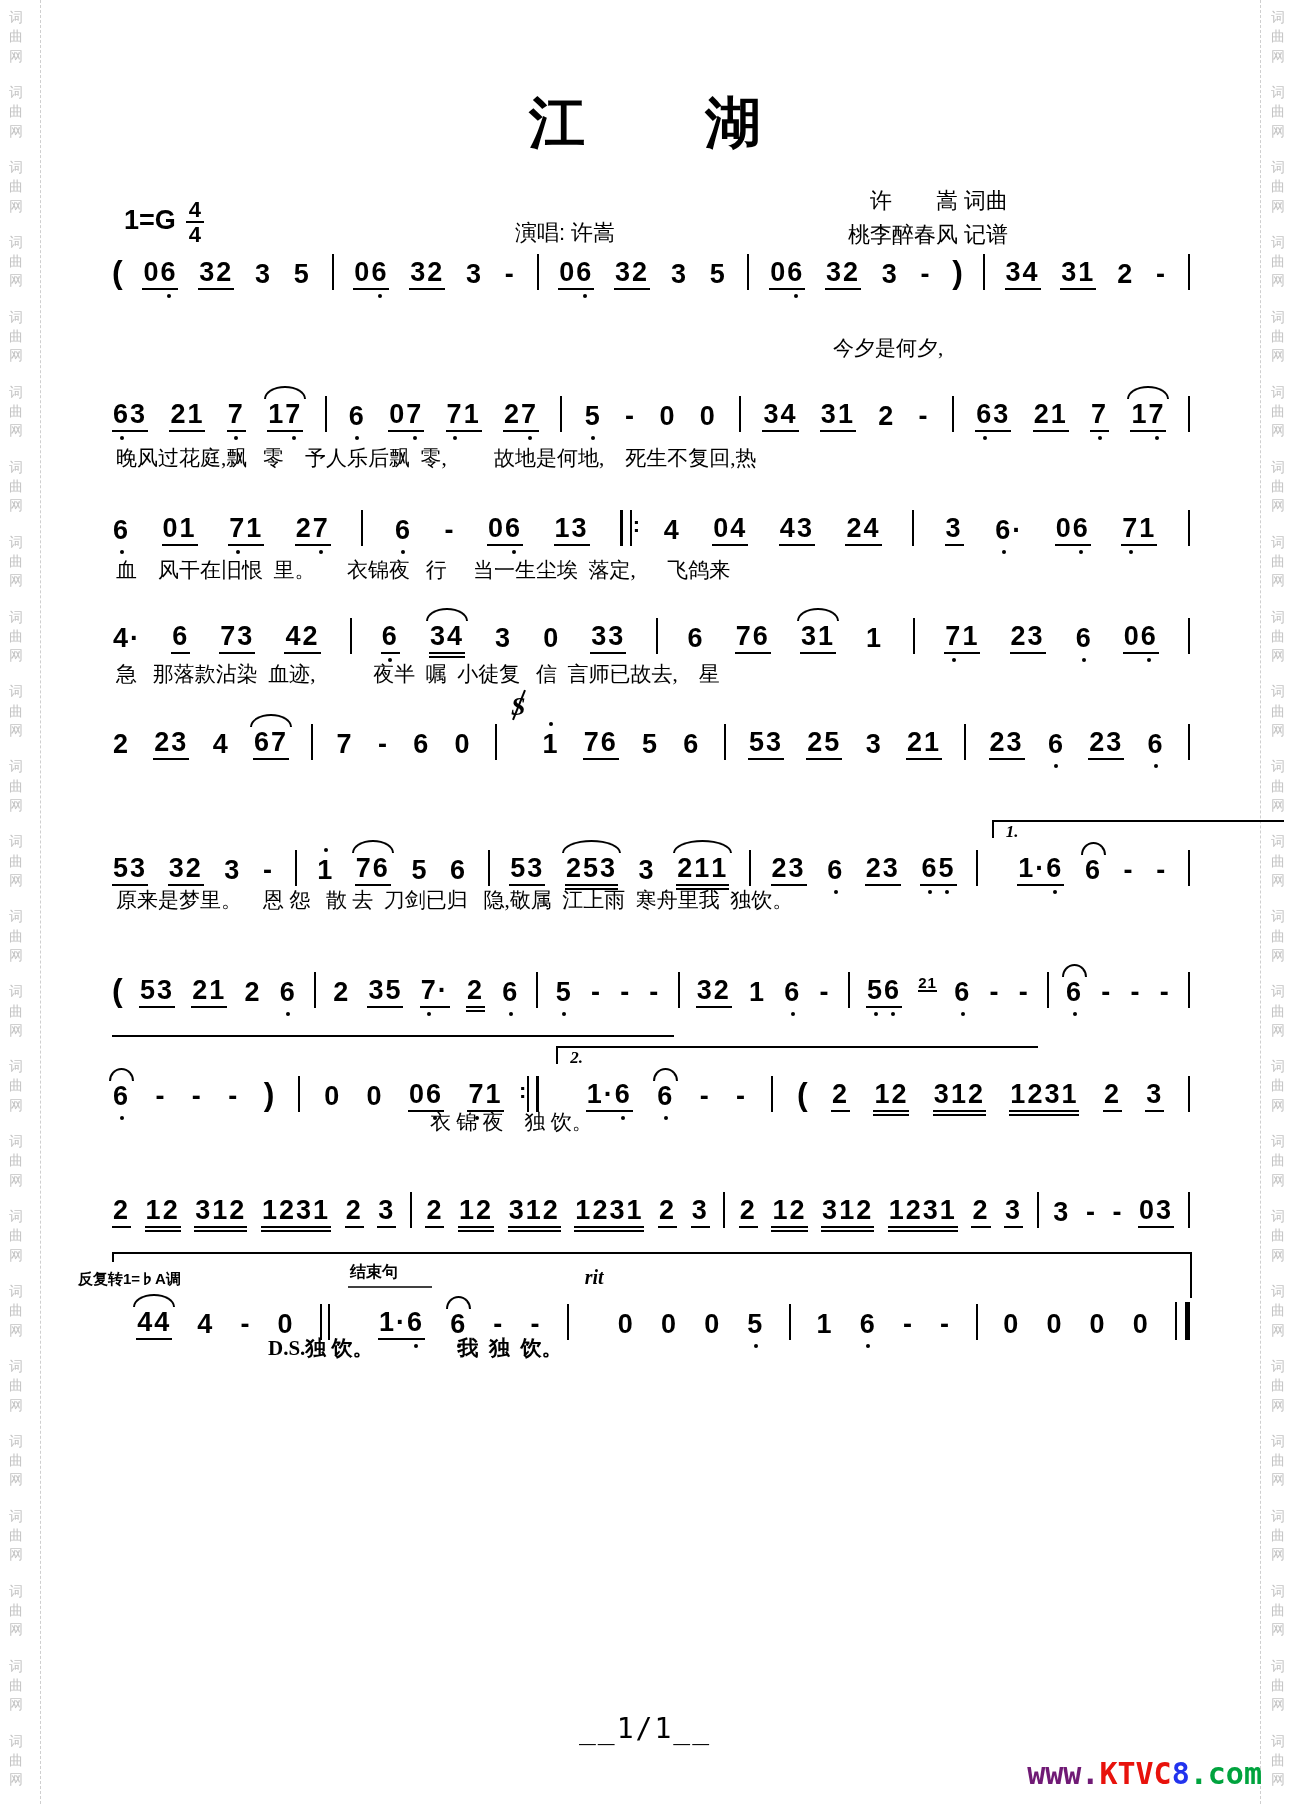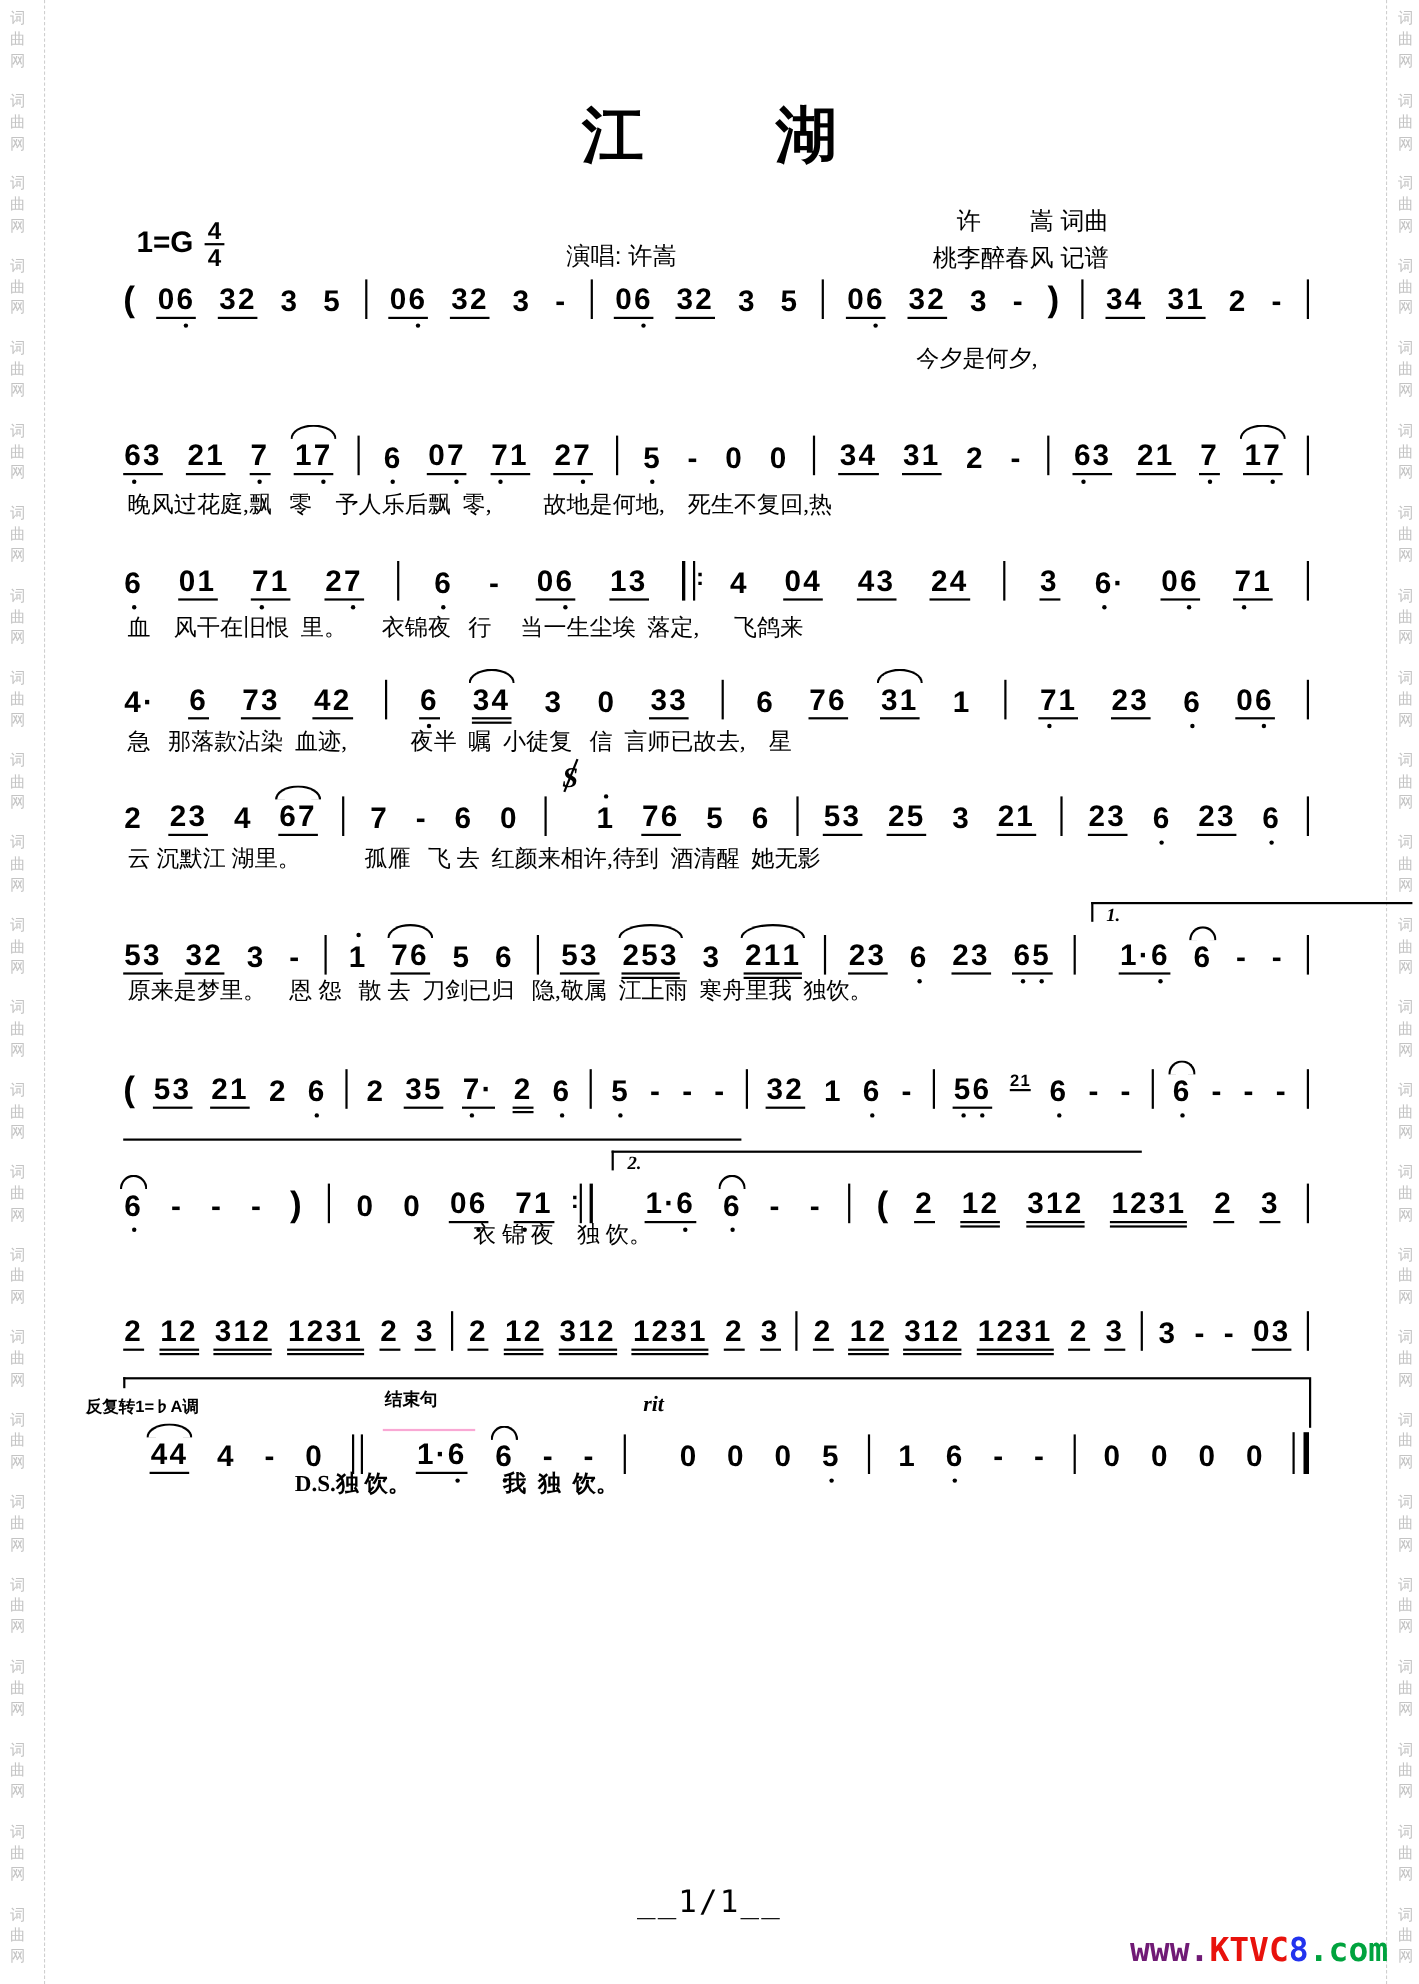--- a/index.html
+++ b/index.html
@@ -52,21 +52,21 @@
   .rb{border-left:3px solid #000;border-right:2px solid #000;}
   .rb::after{content:":";font-weight:bold;font-size:22px;position:absolute;right:-10px;top:2px;}
   .re{border-left:2px solid #000;border-right:3px solid #000;}
   .re::before{content:":";font-weight:bold;font-size:22px;position:absolute;left:-10px;top:2px;}
   .ann{position:relative;width:0;height:30px;}
   .ann > span{position:absolute;white-space:nowrap;}
   .ann.rit > span{top:-44px;left:-8px;font-family:"Liberation Serif",serif;
         font-style:italic;font-weight:bold;font-size:20px;}
   .ann.dc > span{top:-40px;left:-34px;font-size:15px;font-weight:bold;}
   .ann.end > span{top:-48px;left:-6px;font-size:16px;font-weight:bold;
-        border-bottom:2px solid #f9a8d4;padding:0 34px 16px 2px;}
+        border-bottom:2px solid #404040;padding:0 34px 3px 2px;}
   .segno{position:relative;width:0;height:30px;}
   .segno > span{position:absolute;top:-38px;left:-8px;font-size:26px;font-weight:bold;
         font-style:italic;font-family:"Liberation Serif",serif;}
   .segno > span::after{content:"";position:absolute;left:7px;top:-3px;width:2px;height:32px;
         background:#000;transform:rotate(22deg);}
   .volta{position:relative;width:0;height:30px;}
   .volta .vline{position:absolute;left:-6px;top:-36px;width:290px;height:16px;
         border-top:2px solid #000;border-left:2px solid #000;}
   .volta.v2 .vline{width:480px;}
   .volta .vlabel{position:absolute;left:8px;top:-34px;font-style:italic;font-weight:bold;
@@ -74,21 +74,21 @@
   .grace{font-size:15px;font-weight:bold;position:relative;top:-16px;
         border-bottom:2px solid #000;line-height:1;letter-spacing:1px;}
   
   .rule{position:absolute;border-top:2px solid #000;}
   .rule8{left:112px;top:1035px;width:562px;}
   .rule10{left:112px;top:1252px;width:1078px;}
   .rule10::after{content:"";position:absolute;right:-2px;top:-2px;height:46px;border-right:2px solid #000;}
   .rule10::before{content:"";position:absolute;left:0;top:-2px;height:10px;border-left:2px solid #000;}
   
   .lyr{position:absolute;font-size:21px;white-space:pre;font-family:"Liberation Serif",serif;}
-  .l1{top:312px;left:833px;text-align:center;} .l2{top:444px;left:116px;text-align:right;} .l3{top:556px;left:116px;}
+  .l1{top:334px;left:833px;text-align:center;} .l2{top:444px;left:116px;text-align:right;} .l3{top:556px;left:116px;}
   .l4{top:660px;left:116px;} .l5{top:766px;left:116px;} .l6{top:886px;left:116px;}
   .l8{top:1108px;left:430px;} .l10{top:1334px;left:268px;font-weight:bold;}
   
   .page-num{position:absolute;top:1712px;left:0;width:100%;text-align:center;
         font-size:28px;letter-spacing:2px;font-family:"DejaVu Sans Mono",monospace;}
   .logo{position:absolute;top:1756px;right:28px;font-family:"DejaVu Sans Mono",monospace;
         font-weight:bold;font-size:30px;letter-spacing:0;}
 </style>
 </head>
 <body>
@@ -645,21 +645,20 @@
       <span class="note"><span class="d">0</span></span>
       <span class="note"><span class="d">0</span></span>
       <span class="note"><span class="d">0</span></span>
       <span class="bar final"></span>
     </div>
 
   <div class="lyr l1">今夕是何夕,</div>
   <div class="lyr l2">晚风过花庭,飘   零    予人乐后飘  零,         故地是何地,    死生不复回,热</div>
   <div class="lyr l3">血    风干在旧恨  里。      衣锦夜   行     当一生尘埃  落定,      飞鸽来</div>
   <div class="lyr l4">急   那落款沾染  血迹,           夜半  嘱  小徒复   信  言师已故去,    星</div>
-  <div class="lyr l5">云 沉默江 湖里。           孤雁   飞 去  红颜来相许,待到  酒清醒  她无影</div>
   <div class="lyr l6">原来是梦里。    恩 怨   散 去  刀剑已归   隐,敬属  江上雨  寒舟里我  独饮。</div>
   <div class="lyr l8">衣 锦 夜    独 饮。</div>
   <div class="lyr l10">D.S.独 饮。                我  独  饮。</div>
 
   <div class="page-num">__1/1__</div>
   <div class="logo"><span style="color: #701a75;">www.</span><span style="color: rgb(232, 18, 12);">KTVC</span><span style="color: rgb(34, 51, 238);">8</span><span style="color: rgb(0, 163, 62);">.com</span></div>
 
 </div>
 
 </body></html>

